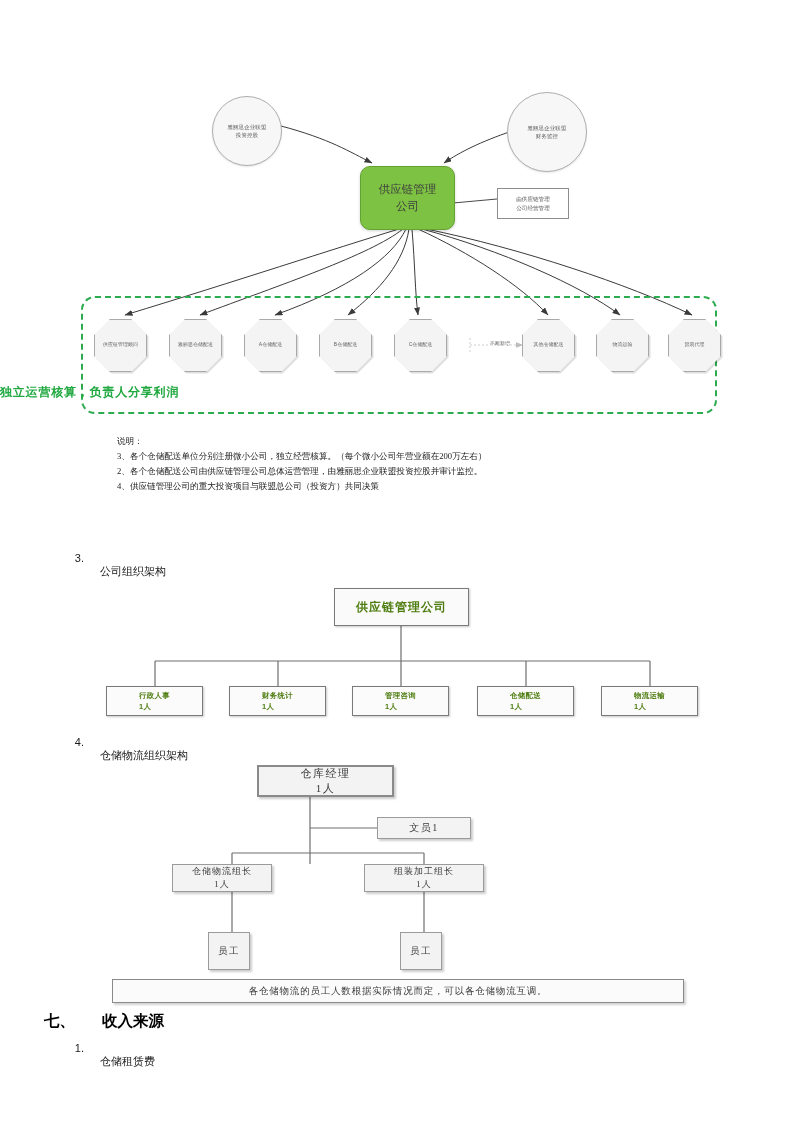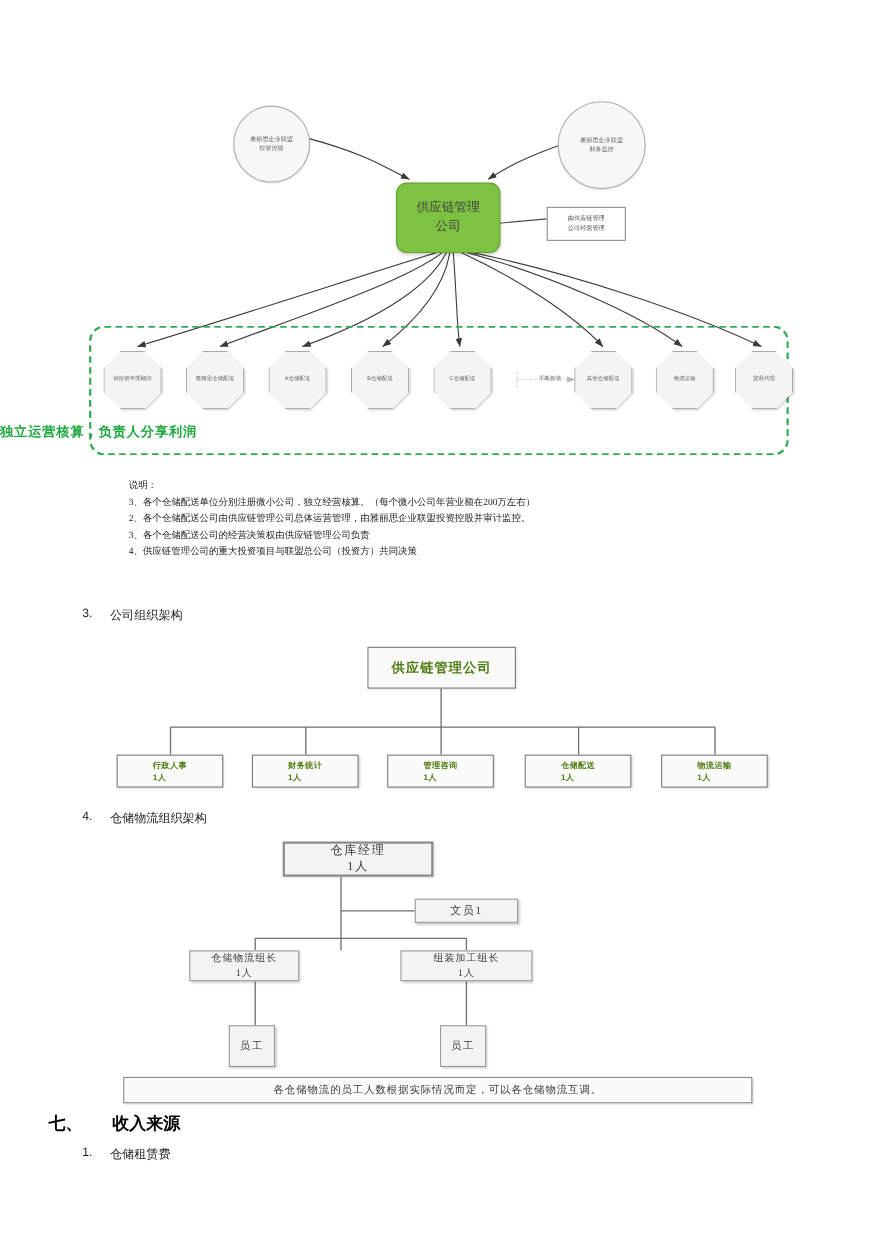--- a/index.html
+++ b/index.html
@@ -103,21 +103,21 @@
   #notes .n-line{white-space:nowrap;}
 
   
   .outline-item{
     position:absolute;
     font-size:11px;color:#1a1a1a;
   }
   .outline-item .num{
     position:absolute;left:0;top:0;width:22px;text-align:right;
   }
-  .outline-item .txt{position:absolute;left:38px;top:0;white-space:nowrap;font-family:Liberation Mono, monospace;}
+  .outline-item .txt{position:absolute;left:38px;top:12px;white-space:nowrap;font-family:Liberation Mono, monospace;}
 
   #h-sec3{left:62px;top:552px;width:400px;height:18px;}
   #h-sec4{left:62px;top:736px;width:400px;height:18px;}
   #h-sec1-income{left:62px;top:1042px;width:400px;height:18px;}
 
   #h-seven{
     position:absolute;left:44px;top:1011px;width:400px;height:24px;
     font-size:15.5px;font-weight:bold;color:#000;
   }
   #h-seven .num{position:absolute;left:0;top:0;}
@@ -312,21 +312,20 @@
 
     <div id="dotted-label">不断新增</div>
 
     <div id="green-motto">独立运营核算，负责人分享利润</div>
   </div>
 
   <div id="notes">
     <div class="n-line">说明：</div>
     <div class="n-line">3、各个仓储配送单位分别注册微小公司，独立经营核算。（每个微小公司年营业额在200万左右）</div>
     <div class="n-line">2、各个仓储配送公司由供应链管理公司总体运营管理，由雅丽思企业联盟投资控股并审计监控。</div>
-    <div class="n-line">3、各个仓储配送公司的经营决策权由供应链管理公司负责</div>
     <div class="n-line">4、供应链管理公司的重大投资项目与联盟总公司（投资方）共同决策</div>
   </div>
 
   <div class="outline-item" id="h-sec3">
     <span class="num">3.</span>
     <span class="txt">公司组织架构</span>
   </div>
 
   <div id="diagram2">
     <svg width="794" height="155">

